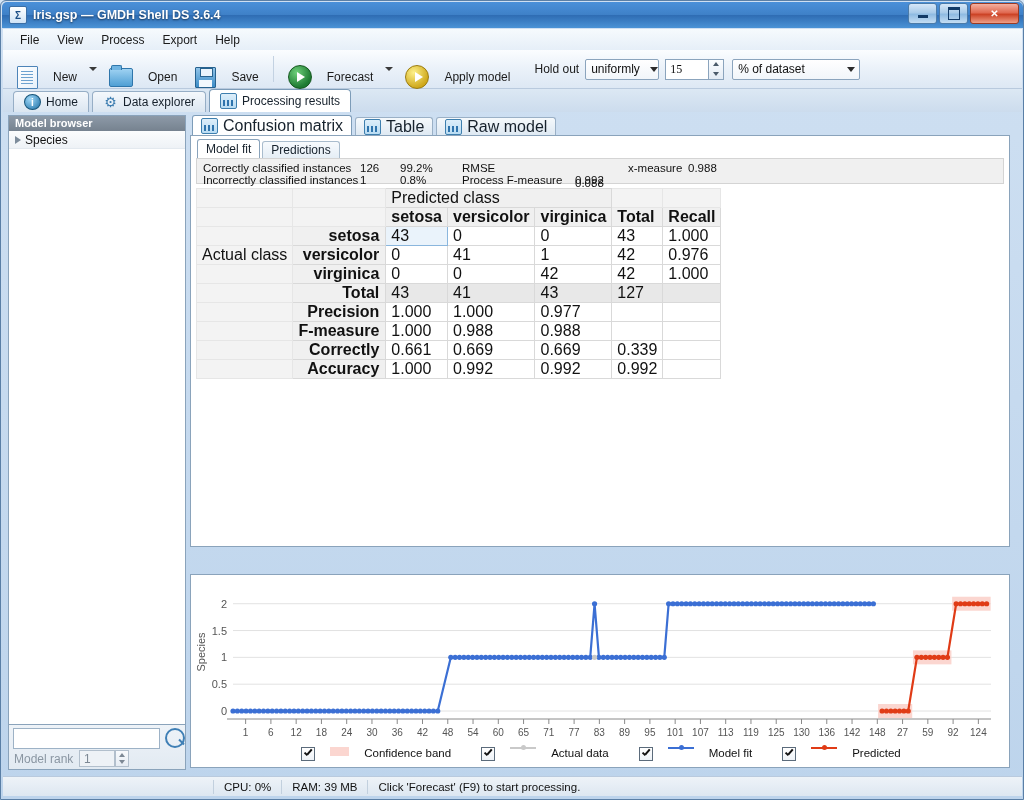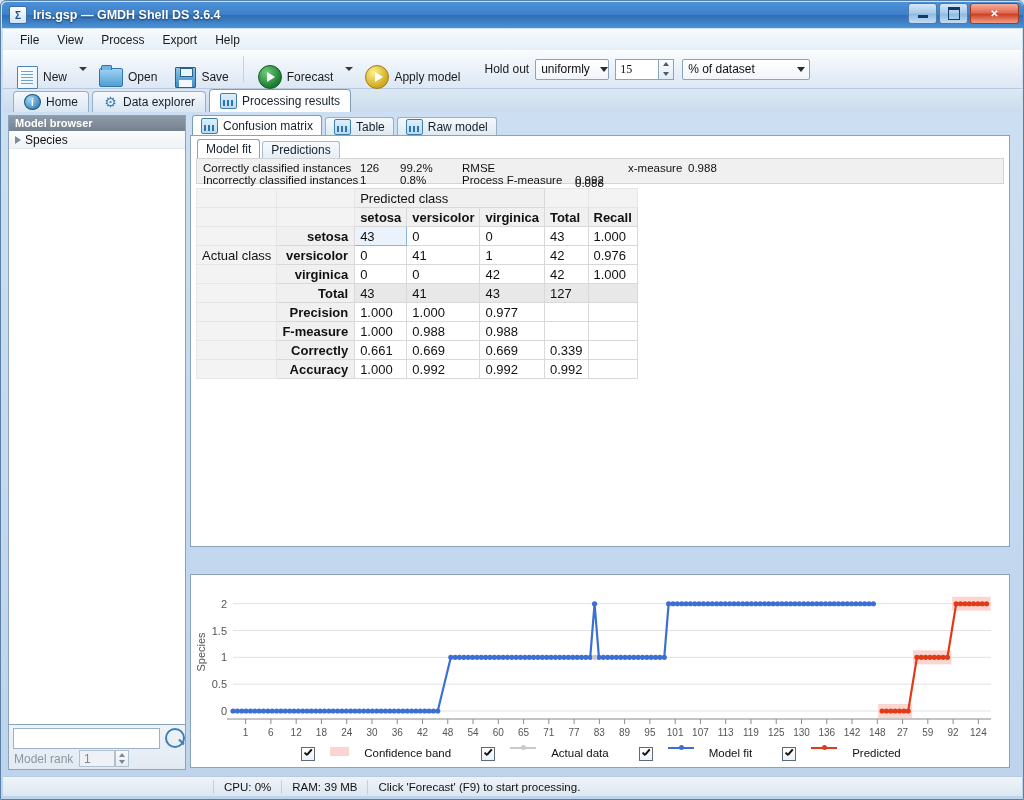--- a/index.html
+++ b/index.html
@@ -58,21 +58,21 @@
     display:flex;align-items:center;padding-left:8px;box-sizing:border-box;
   }
   .menu-item{padding:2px 9px;color:#1b1b1b;font-size:12px;border-radius:2px;}
   
   .toolbar{
     position:absolute;left:2px;top:49px;width:1019px;height:39px;
     background:linear-gradient(to bottom,#fbfdff 0%,#eaf1f9 50%,#dde8f4 100%);
     border-bottom:1px solid #b9cade;
     display:flex;align-items:center;padding-left:8px;box-sizing:border-box;
   }
-  .tb-btn{display:flex;align-items:center;gap:5px;padding:3px 6px;border-radius:3px;margin-top:16px;}
+  .tb-btn{display:flex;align-items:center;gap:15px;padding:3px 6px;border-radius:3px;margin-top:16px;}
   .tb-label{font-size:12px;color:#1b1b1b;white-space:nowrap;}
   .tb-sep{width:1px;height:26px;background:#c3d2e2;margin:0 8px;}
   .caret{
     width:0;height:0;border-left:4px solid transparent;border-right:4px solid transparent;
     border-top:4px solid #3a3a3a;margin:0 6px;
   }
   .icon-doc{
     width:19px;height:21px;background:linear-gradient(135deg,#ffffff,#e7f1fa);
     border:1px solid #4d84b8;border-radius:1px;position:relative;
   }
@@ -206,21 +206,21 @@
     position:absolute;left:106px;top:25px;width:14px;height:17px;border:1px solid #b2bfcc;box-sizing:border-box;
     background:linear-gradient(to bottom,#f8fafc,#e6ecf3);display:flex;flex-direction:column;
     align-items:center;justify-content:space-around;
   }
   
   .content{
     position:absolute;left:189px;top:114px;width:828px;height:437px;
   }
   .subtabs{display:flex;align-items:flex-end;height:21px;padding-left:2px;}
   .stab{
-    height:19px;display:flex;align-items:center;gap:5px;padding:0 8px;font-size:12px;color:#16212c;
+    height:19px;display:flex;align-items:center;gap:5px;padding:0 8px;font-size:16px;color:#16212c;
     border:1px solid #9ab0c6;border-bottom:none;border-radius:3px 3px 0 0;
     background:linear-gradient(to bottom,#f5f9fc,#dde8f2);margin-right:3px;box-sizing:border-box;
   }
   .stab.active{background:#ffffff;height:21px;border-color:#7d9cb8;}
   .panelbody{
     position:absolute;left:0;top:20px;width:820px;height:412px;
     background:#ffffff;border:1px solid #8aa3bb;box-sizing:border-box;
   }
   .subtabs2{display:flex;align-items:flex-end;height:19px;padding-left:6px;padding-top:3px;}
   .s2tab{
@@ -229,21 +229,21 @@
     background:linear-gradient(to bottom,#f7fafd,#e5eef6);margin-right:2px;box-sizing:border-box;
   }
   .s2tab.active{background:#ffffff;height:19px;border-color:#8aa3bb;}
   .metricsbar{
     position:absolute;left:5px;top:22px;width:808px;height:26px;
     background:#f0f0f0;border:1px solid #d4d4d4;box-sizing:border-box;
   }
   .metrow{position:absolute;font-size:11.5px;color:#111;white-space:nowrap;}
   
   table.cm{
-    position:absolute;left:5px;top:52px;border-collapse:collapse;font-size:13px;color:#111;
+    position:absolute;left:5px;top:52px;border-collapse:collapse;font-size:16px;color:#111;
   }
   table.cm td{
     border:1px solid #d9d9d9;height:18px;padding:0 5px;background:#ffffff;white-space:nowrap;
   }
   table.cm td.blank{background:#f3f3f3;border-color:#e6e6e6;}
   table.cm td.rowhdr{background:#f0f0f0;font-weight:bold;text-align:right;padding-right:6px;}
   table.cm td.colhdr{background:#f0f0f0;font-weight:bold;text-align:left;}
   table.cm td.actual{background:#f3f3f3;text-align:right;border-color:#e6e6e6;font-weight:normal;}
   table.cm td.grayval{background:#e8e8e8;}
   table.cm td.sel{background:#eaf3fb;border:1px solid #8ab6dd;}

